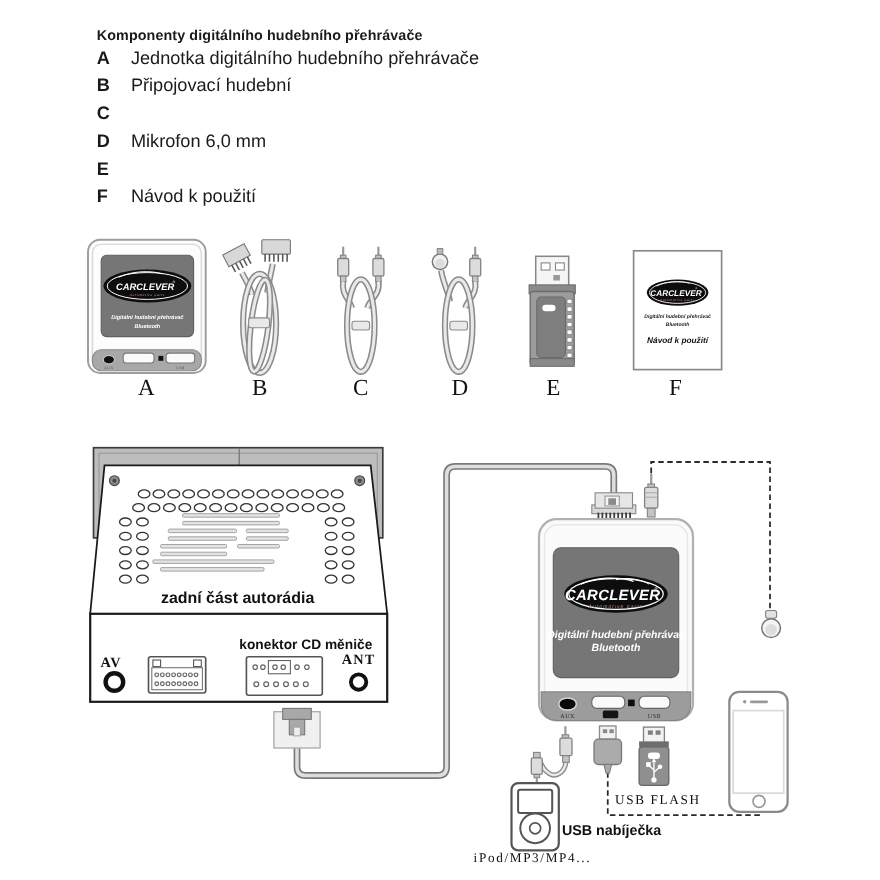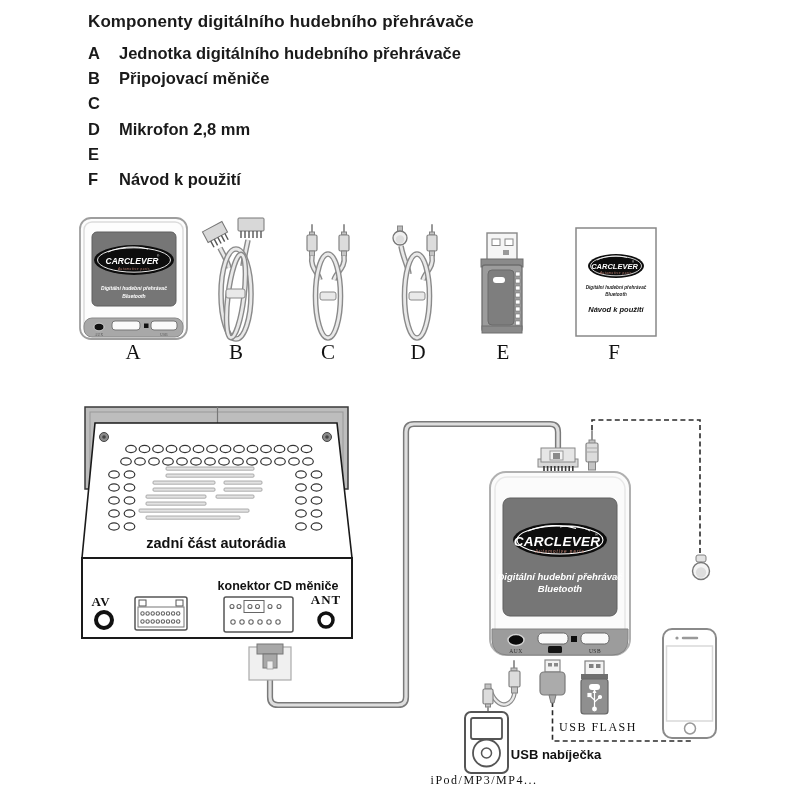--- a/index.html
+++ b/index.html
@@ -1,22 +1,22 @@
 <!DOCTYPE html>
 <html><head>
 <meta charset="utf-8">
 <style>
   html,body{margin:0;padding:0;}
   body{width:800px;height:800px;position:relative;background:#ffffff;overflow:hidden;
        font-family:"Liberation Sans",sans-serif;color:#1a1a1a;}
-  .page-title{position:absolute;left:88px;top:12px;font-size:17px;font-weight:bold;letter-spacing:.1px;}
+  .page-title{position:absolute;left:88px;top:24px;font-size:13px;font-weight:bold;letter-spacing:.1px;}
   .comp-list{position:absolute;left:88px;top:41px;}
   .comp-list .row{display:flex;height:25.2px;align-items:center;}
   .comp-list .k{width:31px;font-weight:bold;font-size:16.5px;}
-  .comp-list .v{font-weight:bold;font-size:16.5px;}
+  .comp-list .v{font-weight:normal;font-size:16.5px;}
   svg{position:absolute;left:0;top:0;}
   
   text{user-select:none;}
   .comp-label{font:21px "Liberation Serif",serif;fill:#111;}
   .lbl-sans-b{font:bold 14.5px "Liberation Sans",sans-serif;fill:#111;}
   .lbl-sans-s{font:bold 12.5px "Liberation Sans",sans-serif;fill:#111;}
   .lbl-serif{font:bold 13px "Liberation Serif",serif;fill:#111;letter-spacing:1px;}
   .lbl-serif-m{font:12px "Liberation Serif",serif;fill:#111;letter-spacing:1.5px;}
   .lbl-charger{font:bold 13px "Liberation Sans",sans-serif;fill:#111;}
   .port-lbl{font:5.5px "Liberation Serif",serif;fill:#2e2e2e;letter-spacing:.5px;}
@@ -48,28 +48,28 @@
 
 <div class="page-title">Komponenty digitálního hudebního přehrávače</div>
 
 <div class="comp-list">
   <div class="row">
       <span class="k">A</span>
       <span class="v">Jednotka digitálního hudebního přehrávače</span>
     </div>
   <div class="row">
       <span class="k">B</span>
-      <span class="v">Připojovací měniče</span>
+      <span class="v">Připojovací hudební</span>
     </div>
   <div class="row">
       <span class="k">C</span>
     </div>
   <div class="row">
       <span class="k">D</span>
-      <span class="v">Mikrofon 2,8 mm</span>
+      <span class="v">Mikrofon 6,0 mm</span>
     </div>
   <div class="row">
       <span class="k">E</span>
     </div>
   <div class="row">
       <span class="k">F</span>
       <span class="v">Návod k použití</span>
     </div>
 </div>
 

